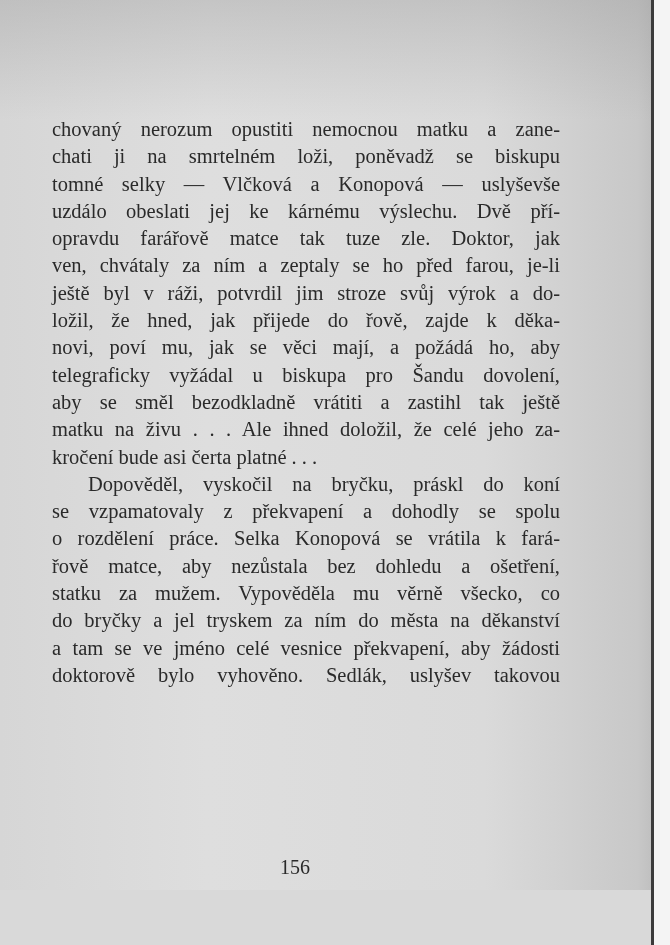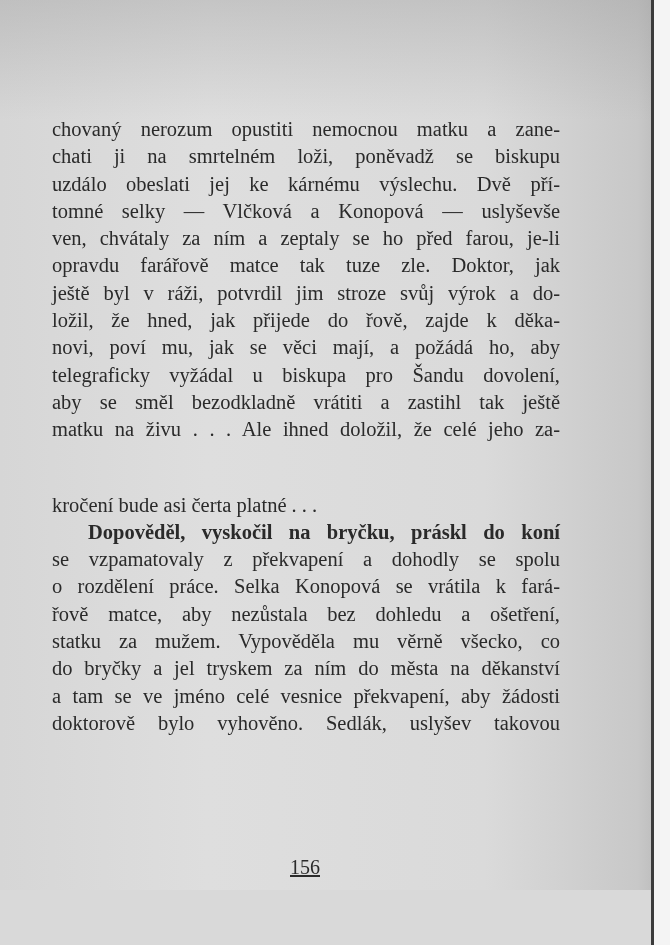--- a/index.html
+++ b/index.html
@@ -24,38 +24,38 @@
       position: absolute; left: 654px; top: 0; width: 16px; height: 945px; background: #f4f4f4;
     }
     .text-block {
       position: absolute; left: 52px; top: 116px; width: 508px;
       color: #2a2a2a; font-size: 20.5px; line-height: 27.3px;
     }
     .line {
       display: block; text-align: justify; text-align-last: justify; white-space: nowrap;
       height: 27.3px;
     }
-    .line.last { text-align-last: left; margin-top: 48px; }
-    .line.indent { padding-left: 36px; font-weight: bold; }
+    .line.last { text-align-last: left; }
+    .line.indent { padding-left: 36px; }
     .page-number {
-      position: absolute; left: 280px; top: 856px; width: 50px; text-align: center;
-      font-size: 20px; color: #2a2a2a; text-decoration: underline;
+      position: absolute; left: 280px; top: 856px; width: 50px; 
+      font-size: 20px; color: #2a2a2a;
     }
   </style>
 </head>
 <body>
 
 <div class="page">
   <div class="text-block">
     <span class="line">chovaný nerozum opustiti nemocnou matku a zane-</span>
     <span class="line">chati ji na smrtelném loži, poněvadž se biskupu</span>
+    <span class="line">tomné selky — Vlčková a Konopová — uslyševše</span>
     <span class="line">uzdálo obeslati jej ke kárnému výslechu. Dvě pří-</span>
-    <span class="line">tomné selky — Vlčková a Konopová — uslyševše</span>
+    <span class="line">opravdu farářově matce tak tuze zle. Doktor, jak</span>
     <span class="line">ven, chvátaly za ním a zeptaly se ho před farou, je-li</span>
-    <span class="line">opravdu farářově matce tak tuze zle. Doktor, jak</span>
     <span class="line">ještě byl v ráži, potvrdil jim stroze svůj výrok a do-</span>
     <span class="line">ložil, že hned, jak přijede do řově, zajde k děka-</span>
     <span class="line">novi, poví mu, jak se věci mají, a požádá ho, aby</span>
     <span class="line">telegraficky vyžádal u biskupa pro Šandu dovolení,</span>
     <span class="line">aby se směl bezodkladně vrátiti a zastihl tak ještě</span>
     <span class="line">matku na živu . . . Ale ihned doložil, že celé jeho za-</span>
     <span class="line last">kročení bude asi čerta platné . . .</span>
     <span class="line indent">Dopověděl, vyskočil na bryčku, práskl do koní</span>
     <span class="line">se vzpamatovaly z překvapení a dohodly se spolu</span>
     <span class="line">o rozdělení práce. Selka Konopová se vrátila k fará-</span>

